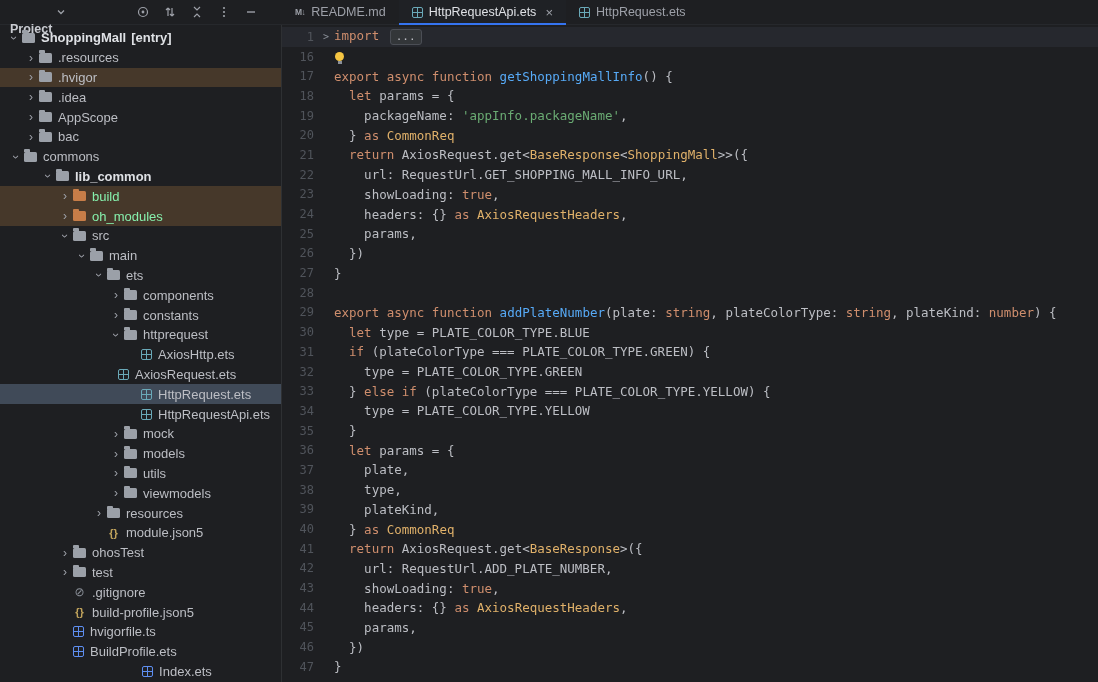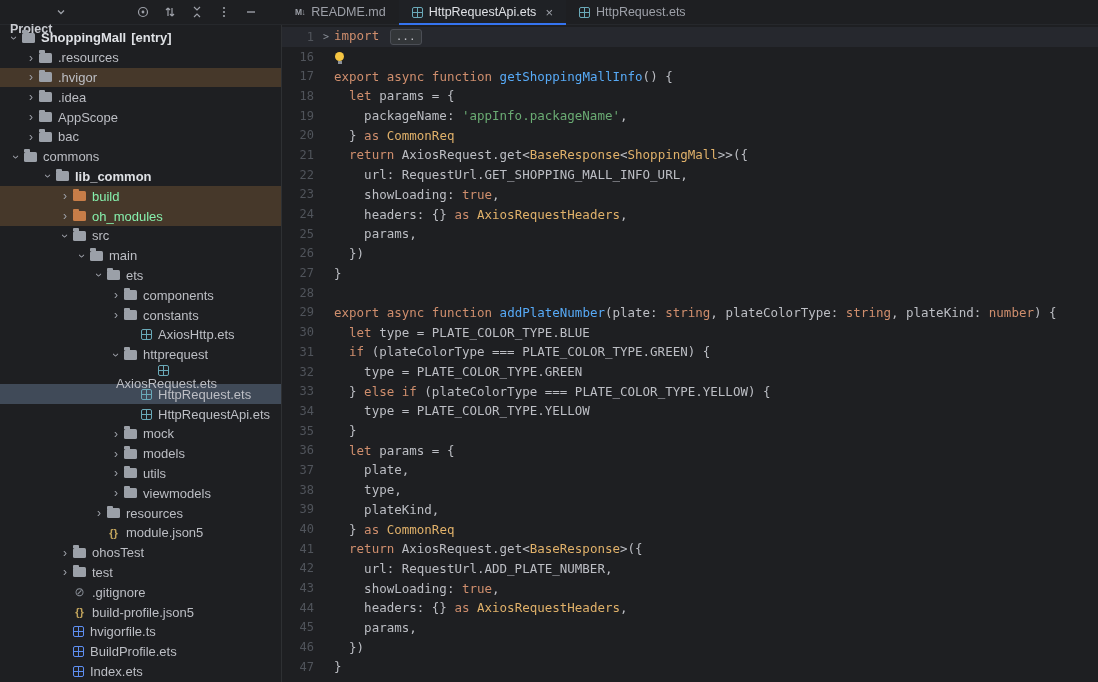--- a/index.html
+++ b/index.html
@@ -212,31 +212,31 @@
         <div class="trow" style="padding-left: 108px;">
           <span class="chev">›</span>
           <span class="folder"></span>
           <span class="tlabel">components</span>
         </div>
         <div class="trow" style="padding-left: 108px;">
           <span class="chev">›</span>
           <span class="folder"></span>
           <span class="tlabel">constants</span>
         </div>
+        <div class="trow" style="padding-left: 108px;">
+          <span class="chev open">›</span>
+          <span class="folder"></span>
+          <span class="tlabel">httprequest</span>
+        </div>
         <div class="trow" style="padding-left: 125px;">
           <span class="chev"></span>
           <span class="grid-icon ets-teal"></span>
           <span class="tlabel">AxiosHttp.ets</span>
         </div>
-        <div class="trow" style="padding-left: 108px;">
-          <span class="chev open">›</span>
-          <span class="folder"></span>
-          <span class="tlabel">httprequest</span>
-        </div>
-        <div class="trow" style="padding-left: 52px; flex-direction: column;">
+        <div class="trow" style="padding-left: 102px;">
           <span class="chev"></span>
           <span class="grid-icon ets-teal"></span>
           <span class="tlabel">AxiosRequest.ets</span>
         </div>
         <div class="trow sel" style="padding-left: 125px;">
           <span class="chev"></span>
           <span class="grid-icon ets-teal"></span>
           <span class="tlabel">HttpRequest.ets</span>
         </div>
         <div class="trow" style="padding-left: 125px;">
@@ -297,21 +297,21 @@
         <div class="trow" style="padding-left: 57px;">
           <span class="chev"></span>
           <span class="grid-icon ets-blue"></span>
           <span class="tlabel">hvigorfile.ts</span>
         </div>
         <div class="trow" style="padding-left: 57px;">
           <span class="chev"></span>
           <span class="grid-icon ets-blue"></span>
           <span class="tlabel">BuildProfile.ets</span>
         </div>
-        <div class="trow" style="padding-left: 57px;">
+        <div class="trow" style="padding-left: 57px; justify-content: center;">
           <span class="chev"></span>
           <span class="grid-icon ets-blue"></span>
           <span class="tlabel">Index.ets</span>
         </div>
       </div>
     <div class="editor">
       <div id="editor-lines">
           <div class="cl cur">
             <span class="lnum">1</span>
             <span class="foldc">&gt;</span>

